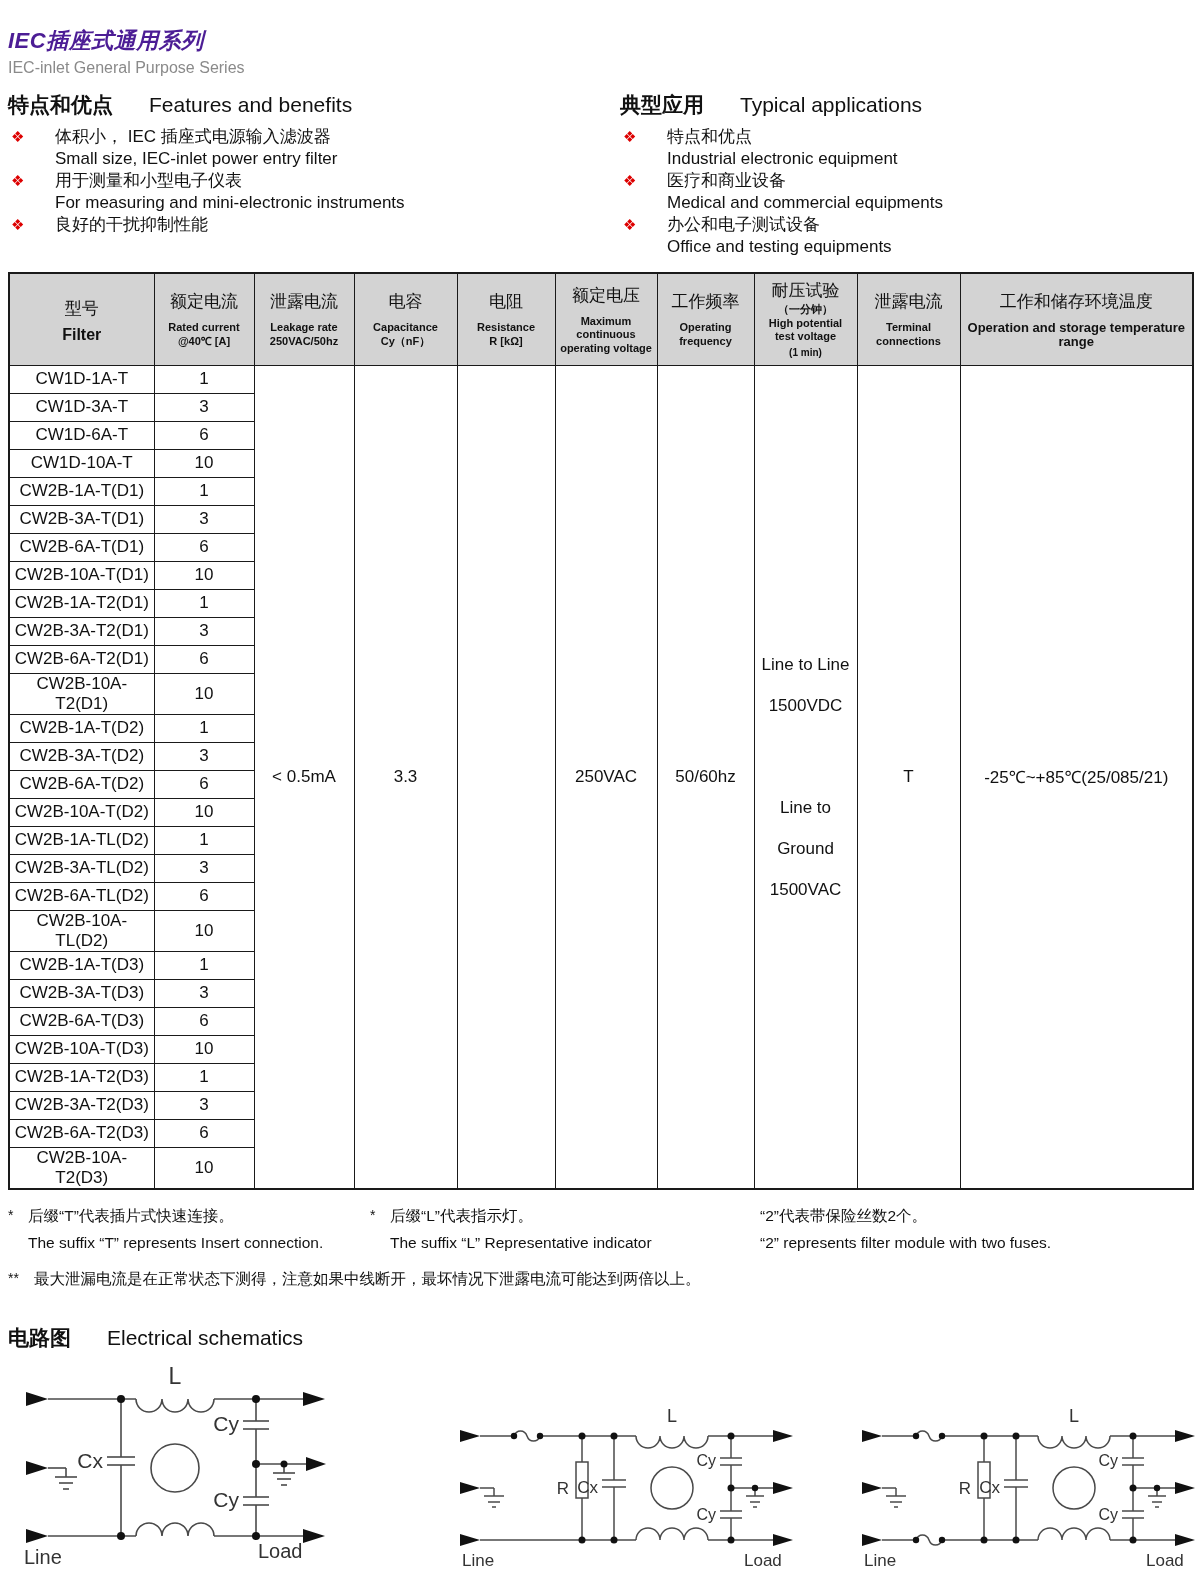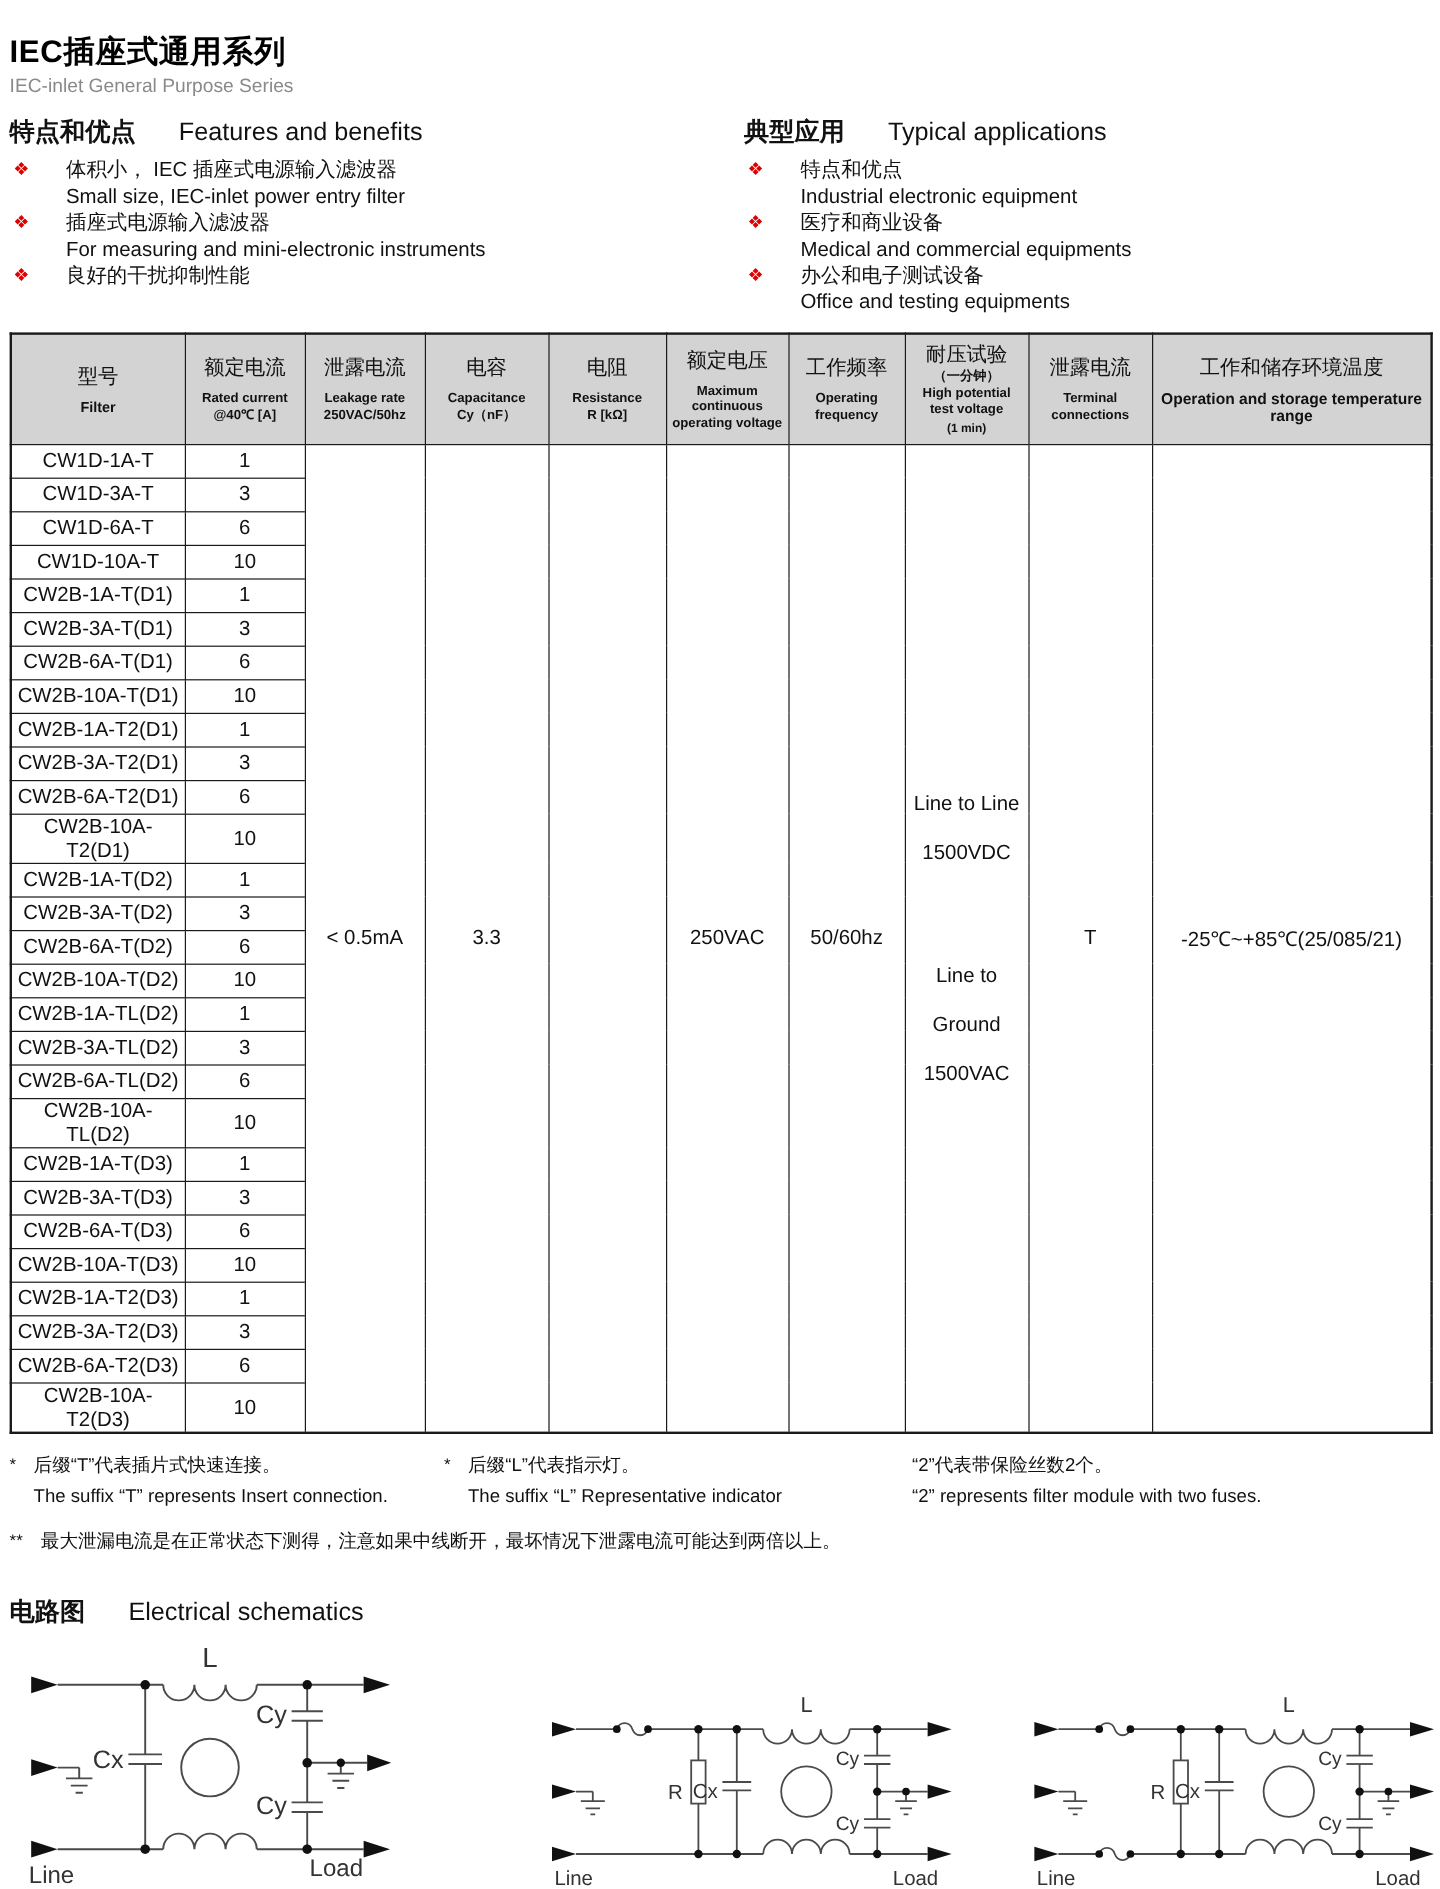--- a/index.html
+++ b/index.html
@@ -5,21 +5,21 @@
   * { box-sizing: border-box; margin: 0; padding: 0; }
   html,body { background:#fff; }
   body {
     width:1200px; height:1574px; overflow:hidden;
     font-family:"Liberation Sans", sans-serif; color:#111;
   }
   .page { padding:0 8px; }
 
   
   header { margin-top:26px; }
-  h1 { font-size:26px; font-weight:bold; color:#000000; letter-spacing:0.5px; }
+  h1 { font-size:22px; font-weight:bold; color:#4c1d95; letter-spacing:0.5px;font-style:italic; }
   .subtitle { font-size:16px; color:#8a8a8a; margin-top:3px; }
 
   
   .cols { display:flex; margin-top:14px; }
   .col-left { width:612px; }
   .col-right { flex:1; }
   .h2 { display:flex; align-items:baseline; gap:36px; margin-bottom:7px; }
   .h2 .cn { font-size:21px; font-weight:bold; }
   .h2 .en { font-size:21px; font-weight:normal; }
   ul.blist { list-style:none; }
@@ -33,21 +33,21 @@
   table { width:1184px; border-collapse:collapse; table-layout:fixed; margin-top:14px;
           border:2px solid #1a1a1a; }
   th, td { border:1.5px solid #1a1a1a; }
   col.c1{width:145px} col.c2{width:100px} col.c3{width:100px} col.c4{width:103px}
   col.c5{width:98px}  col.c6{width:102px} col.c7{width:97px}  col.c8{width:103px}
   col.c9{width:103px} col.c10{width:233px}
   thead th { background:#d3d3d3; height:92px; vertical-align:middle; text-align:center;
              font-weight:normal; padding:2px; }
   .hcn { font-size:17px; margin-bottom:8px; }
   .hen { font-size:11px; line-height:13.5px;font-weight:bold; }
-  th.n1 .hen { font-size:12px; }
+  th.n1 .hen { font-size:16px; }
   th.n8 .hcn { margin-bottom:1px; }
   th.n8 .hen:first-of-type { font-size:10px; }
   th.n8 .hen:last-of-type { font-size:10px; margin-top:2px; }
   th.n10 .hen { font-size:13px; }
   tbody tr { height:28px; }
   tbody td { text-align:center; font-size:17px; vertical-align:middle; padding:0; }
   td.hv div { font-size:17px; line-height:17px; margin-bottom:24px; }
   td.hv div:nth-child(2) { margin-bottom:85px; }
   td.hv div:last-child { margin-bottom:0; }
 
@@ -93,21 +93,21 @@
           <li>
             <span class="bullet">❖</span>
             <span class="btxt">
               <span class="cn">体积小，  IEC 插座式电源输入滤波器</span>
               <span class="en">Small size, IEC-inlet power entry filter</span>
             </span>
           </li>
           <li>
             <span class="bullet">❖</span>
             <span class="btxt">
-              <span class="cn">插座式电源输入滤波器</span>
+              <span class="cn">用于测量和小型电子仪表</span>
               <span class="en">For measuring and mini-electronic instruments</span>
             </span>
           </li>
           <li>
             <span class="bullet">❖</span>
             <span class="btxt">
               <span class="cn">良好的干扰抑制性能</span>
             </span>
           </li>
         </ul>

